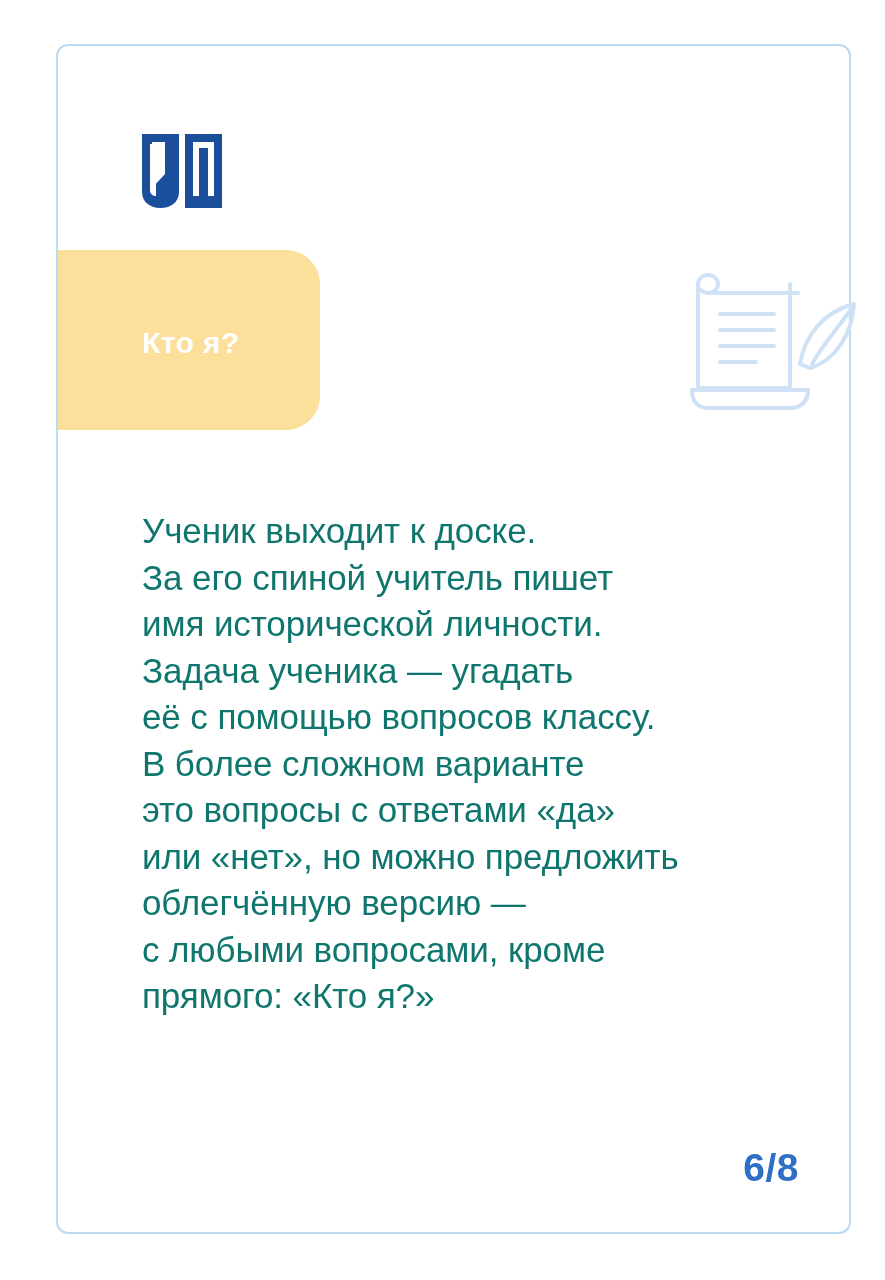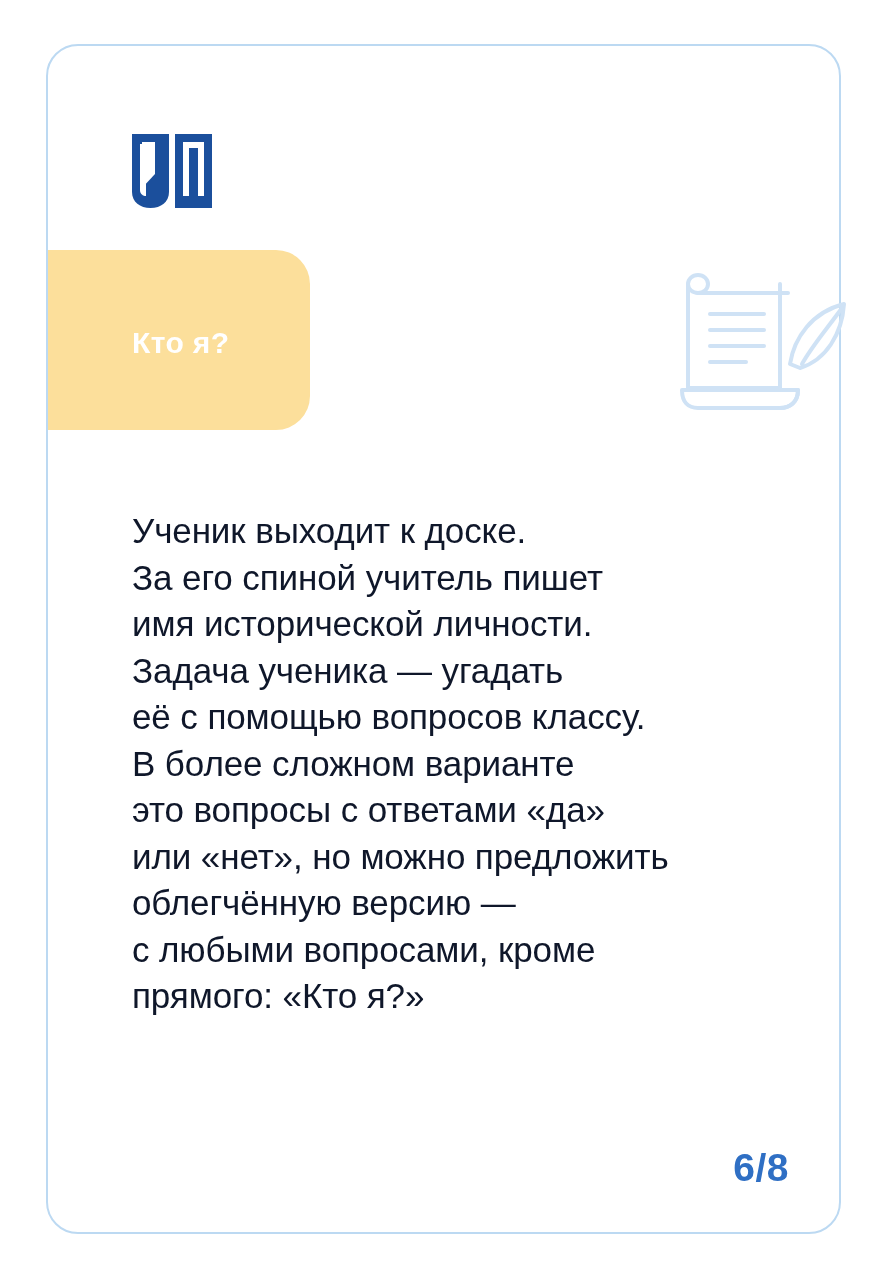--- a/index.html
+++ b/index.html
@@ -9,27 +9,27 @@
   body {
     width: 885px;
     height: 1280px;
     background: #ffffff;
     font-family: "Liberation Sans", sans-serif;
     overflow: hidden;
   }
 
   .card {
     position: absolute;
-    left: 46px;
+    left: 56px;
     top: 44px;
     width: 795px;
     height: 1190px;
     box-sizing: border-box;
     border: 2px solid #bcd9f2;
-    border-radius: 32px;
+    border-radius: 12px;
     background: #ffffff;
   }
 
   
   .logo {
     position: absolute;
     left: 80px;
     top: 84px;
     width: 90px;
     height: 82px;
@@ -66,21 +66,21 @@
     width: 178px;
     height: 160px;
   }
 
   
   .body-text {
     position: absolute;
     left: 84px;
     top: 462px;
     width: 680px;
-    color: #0f172a;
+    color: #0f766e;
     font-size: 35px;
     line-height: 46.5px;
     font-weight: normal;
     letter-spacing: -0.1px;
     white-space: pre-line;
   }
 
   
   .page-counter {
     position: absolute;

